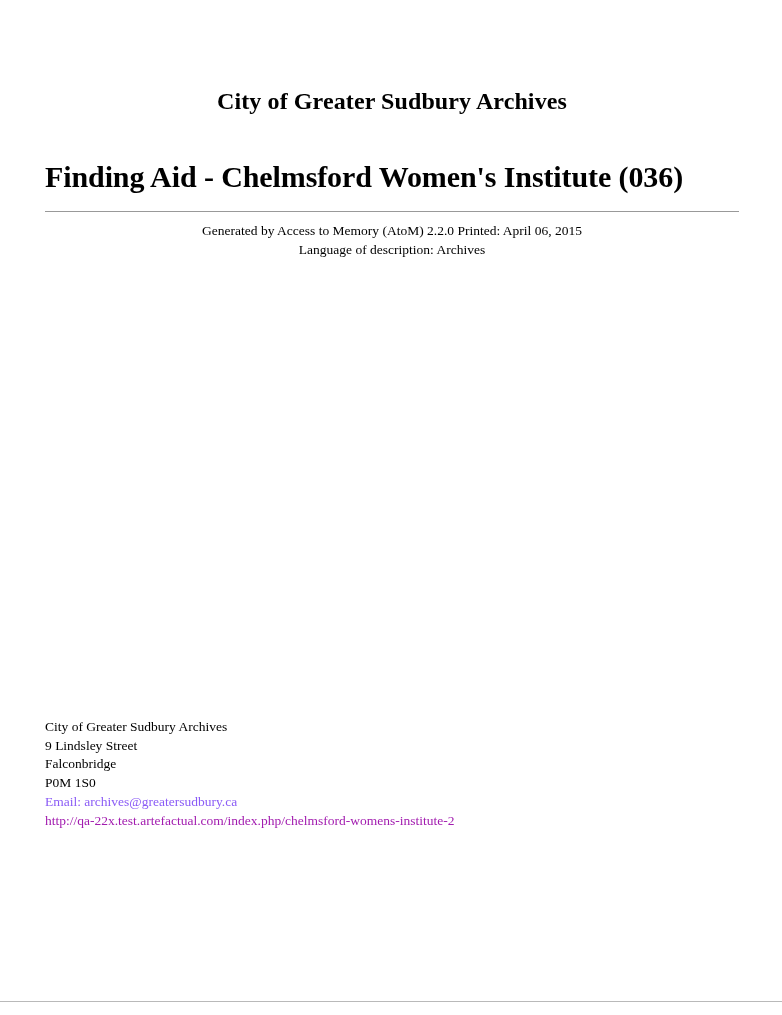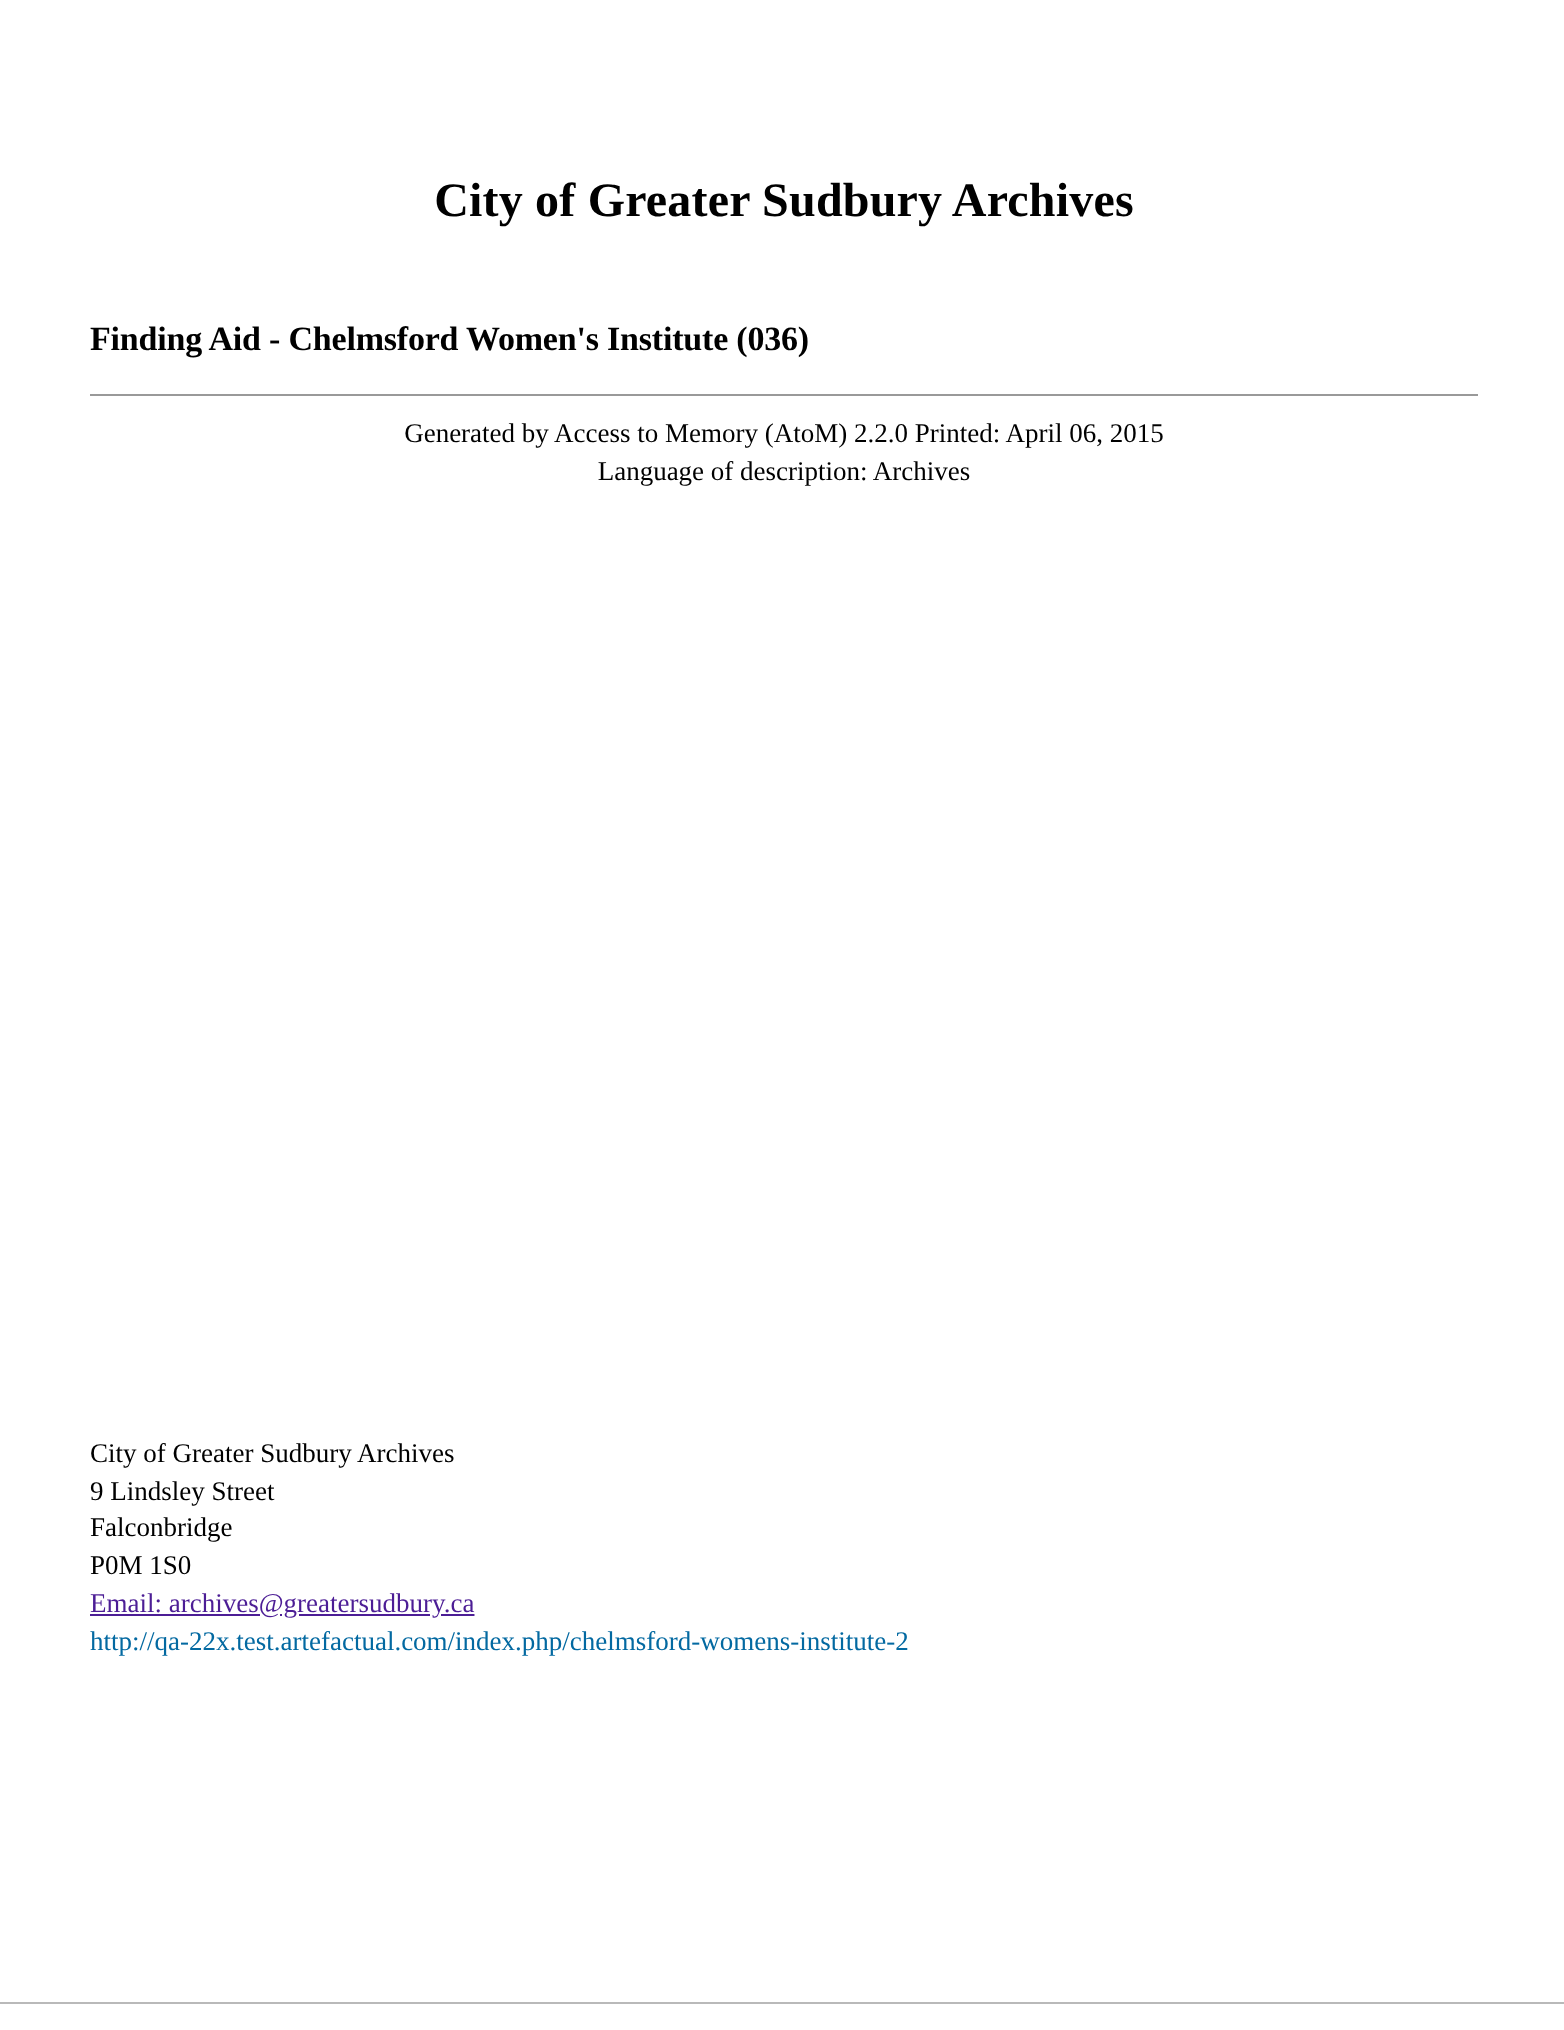--- a/index.html
+++ b/index.html
@@ -31,21 +31,21 @@
   }
   .archive-title {
     text-align: center;
     font-size: 24px;
     font-weight: bold;
     margin: 0;
     padding-top: 88px;
     letter-spacing: 0.1px;
   }
   .finding-aid-title {
-    font-size: 17px;
+    font-size: 30px;
     font-weight: bold;
     margin: 0;
     padding-top: 45px;
     letter-spacing: -0.1px;
   }
   .rule {
     border: none;
     border-top: 1px solid #999999;
     margin: 17px 0 0 0;
     width: 694px;
@@ -65,25 +65,24 @@
     left: 45px;
     top: 718px;
     width: 694px;
     font-size: 13.5px;
     line-height: 18.7px;
   }
   .footer-block div {
     white-space: nowrap;
   }
   .email-line {
-    color: #4c1d95;
-    text-decoration: underline;
+    color: #8b5cf6;
   }
   .url-line {
-    color: #0369a1;
+    color: #a21caf;
   }
   .bottom-rule {
     position: absolute;
     left: 0;
     top: 1001px;
     width: 782px;
     border-top: 1px solid #b9b9b9;
   }
 </style>
 </head>

